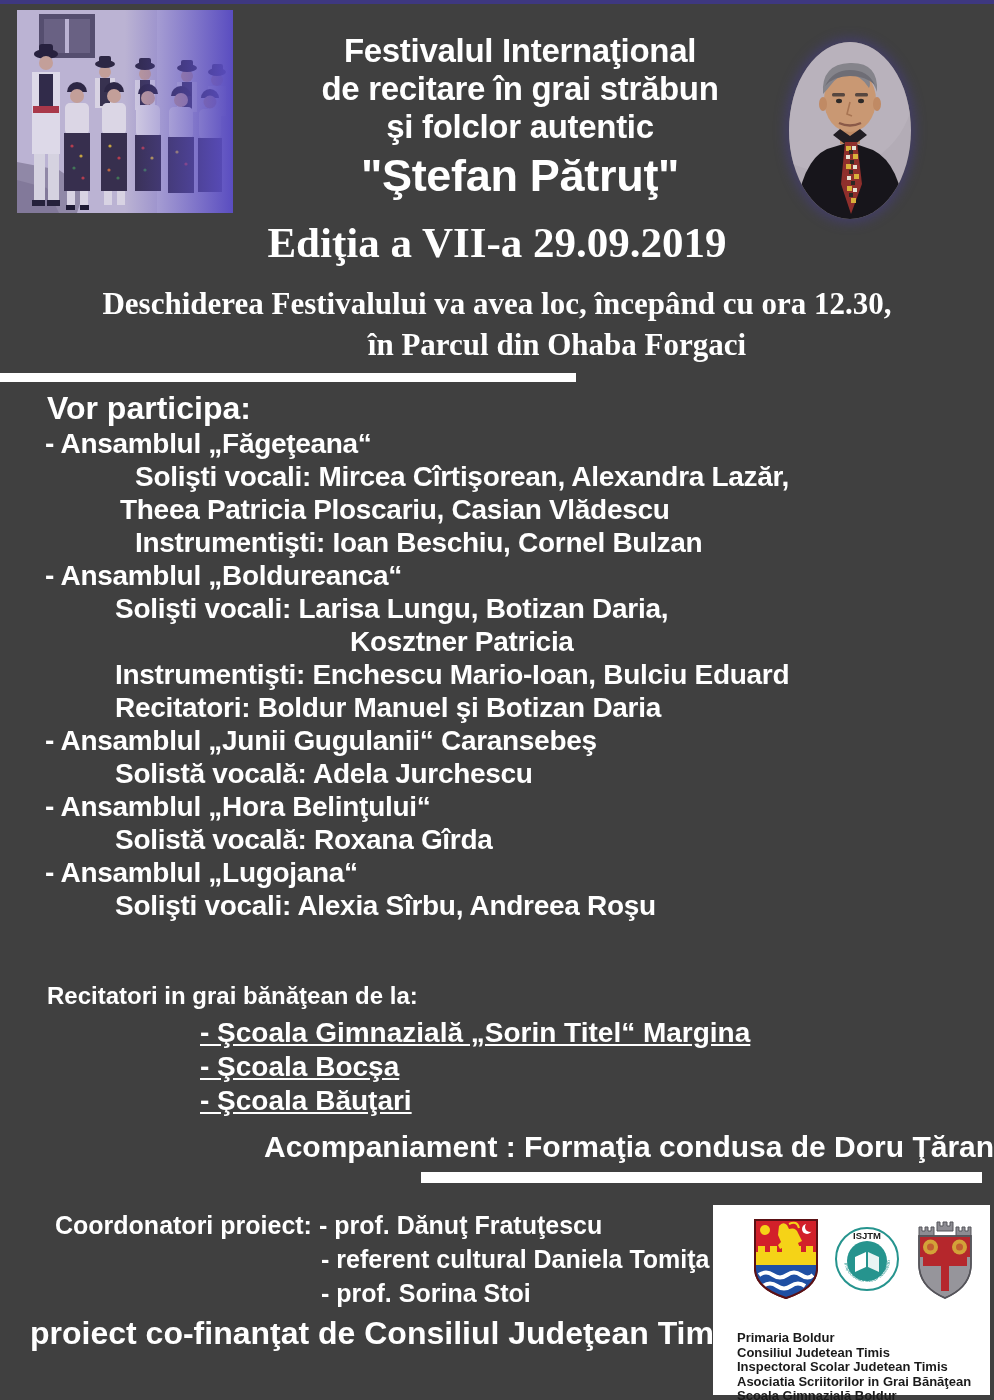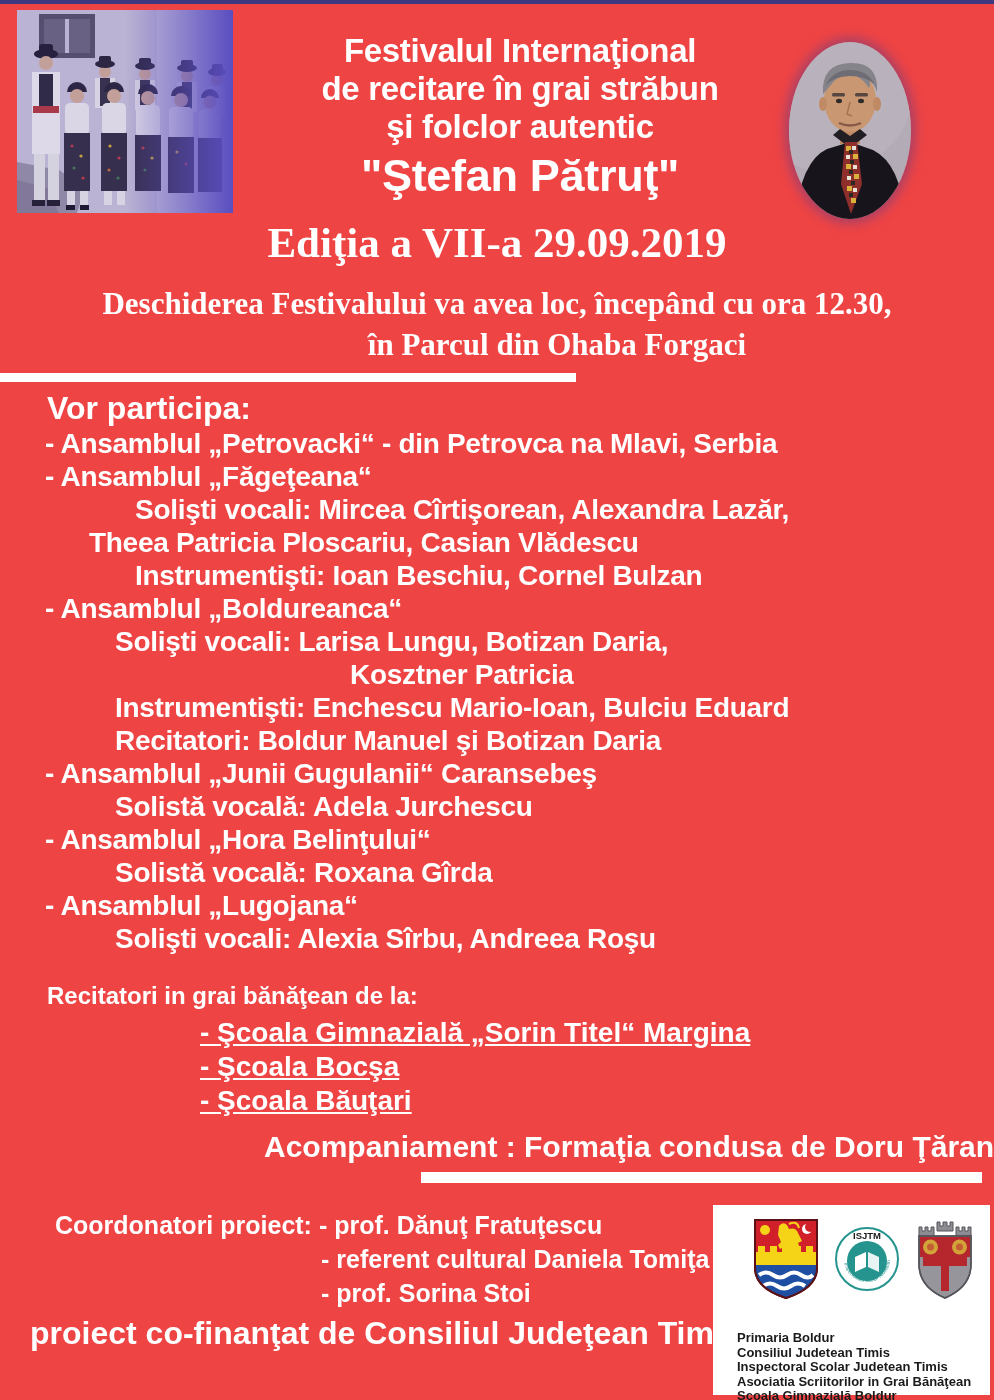--- a/index.html
+++ b/index.html
@@ -1,18 +1,18 @@
 <!DOCTYPE html>
 <html><head>
 <meta charset="utf-8">
 <style>
   html,body{margin:0;padding:0;background:#2e2a52;}
   .poster{
     position:relative;width:994px;height:1400px;overflow:hidden;
-    background:#ef4444;
+    background:#404040;
     font-family:"Liberation Sans",sans-serif;color:#ffffff;
   }
   .top-edge{position:absolute;left:0;top:0;width:994px;height:4px;background:#3e3880;}
   
   .group-photo{position:absolute;left:17px;top:10px;width:216px;height:203px;}
   .portrait{position:absolute;left:789px;top:42px;width:122px;height:177px;border-radius:50%;overflow:hidden;box-shadow:0 0 12px 4px rgba(70,60,150,.45);}
   
   .title-block{position:absolute;left:255px;top:32px;width:530px;text-align:center;font-weight:bold;line-height:38px;font-size:33px;letter-spacing:-.3px;}
   .title-name{font-size:45px;line-height:52px;padding-top:4px;}
   .edition{position:absolute;left:0;top:218px;width:994px;text-align:center;font-family:"Liberation Serif",serif;font-weight:bold;font-size:43px;}
@@ -20,21 +20,21 @@
   .opening-2{position:absolute;left:60px;top:327px;width:994px;text-align:center;font-family:"Liberation Serif",serif;font-weight:bold;font-size:31px;}
   .bar-top{position:absolute;left:0;top:373px;width:576px;height:9px;background:#ffffff;}
   .bar-bottom{position:absolute;left:421px;top:1172px;width:561px;height:11px;background:#ffffff;}
   
   .vor-heading{position:absolute;left:47px;top:390px;font-size:32px;font-weight:bold;}
   .list{position:absolute;left:0;top:427px;width:994px;}
   .list div{height:33px;line-height:33px;font-size:28px;font-weight:bold;letter-spacing:-.3px;white-space:nowrap;}
   .ind-a{padding-left:45px;}
   .ind-b{padding-left:135px;}
   .ind-b2{padding-left:115px;}
-  .ind-c{padding-left:89px;}
+  .ind-c{padding-left:120px;}
   .ind-d{padding-left:350px;}
   .reciters-heading{position:absolute;left:47px;top:982px;font-size:24px;font-weight:bold;}
   .schools{position:absolute;left:0;top:1016px;width:994px;text-decoration:underline;}
   .schools div{height:34px;line-height:34px;font-size:28px;font-weight:bold;padding-left:200px;white-space:nowrap;}
   .accompaniment{position:absolute;left:264px;top:1130px;font-size:30px;font-weight:bold;white-space:nowrap;}
   .coordinators{position:absolute;left:0;top:1208px;width:994px;}
   .coordinators div{height:34px;line-height:34px;font-size:25px;font-weight:bold;white-space:nowrap;}
   .coord-1{padding-left:55px;}
   .coord-sub{padding-left:293px;margin-left:28px;}
   .funding{position:absolute;left:30px;top:1315px;font-size:32px;font-weight:bold;white-space:nowrap;}
@@ -213,21 +213,20 @@
   </div>
 
   <div class="edition">Ediţia a VII-a  29.09.2019</div>
   <div class="opening-1">Deschiderea Festivalului va avea loc, începând cu ora 12.30,</div>
   <div class="opening-2">în Parcul din Ohaba Forgaci</div>
   <div class="bar-top"></div>
 
   <div class="vor-heading">Vor participa:</div>
 
   <div class="list">
-    <div class="ind-a">- Ansamblul „Petrovacki“ - din Petrovca na Mlavi, Serbia</div>
     <div class="ind-a">- Ansamblul „Făgeţeana“</div>
     <div class="ind-b">Solişti vocali: Mircea Cîrtişorean, Alexandra Lazăr,</div>
     <div class="ind-c">Theea Patricia Ploscariu, Casian Vlădescu</div>
     <div class="ind-b">Instrumentişti: Ioan Beschiu, Cornel Bulzan</div>
     <div class="ind-a">- Ansamblul „Boldureanca“</div>
     <div class="ind-b2">Solişti vocali: Larisa Lungu, Botizan Daria,</div>
     <div class="ind-d">Kosztner Patricia</div>
     <div class="ind-b2">Instrumentişti: Enchescu Mario-Ioan, Bulciu Eduard</div>
     <div class="ind-b2">Recitatori: Boldur Manuel şi Botizan Daria</div>
     <div class="ind-a">- Ansamblul „Junii Gugulanii“ Caransebeş</div>

